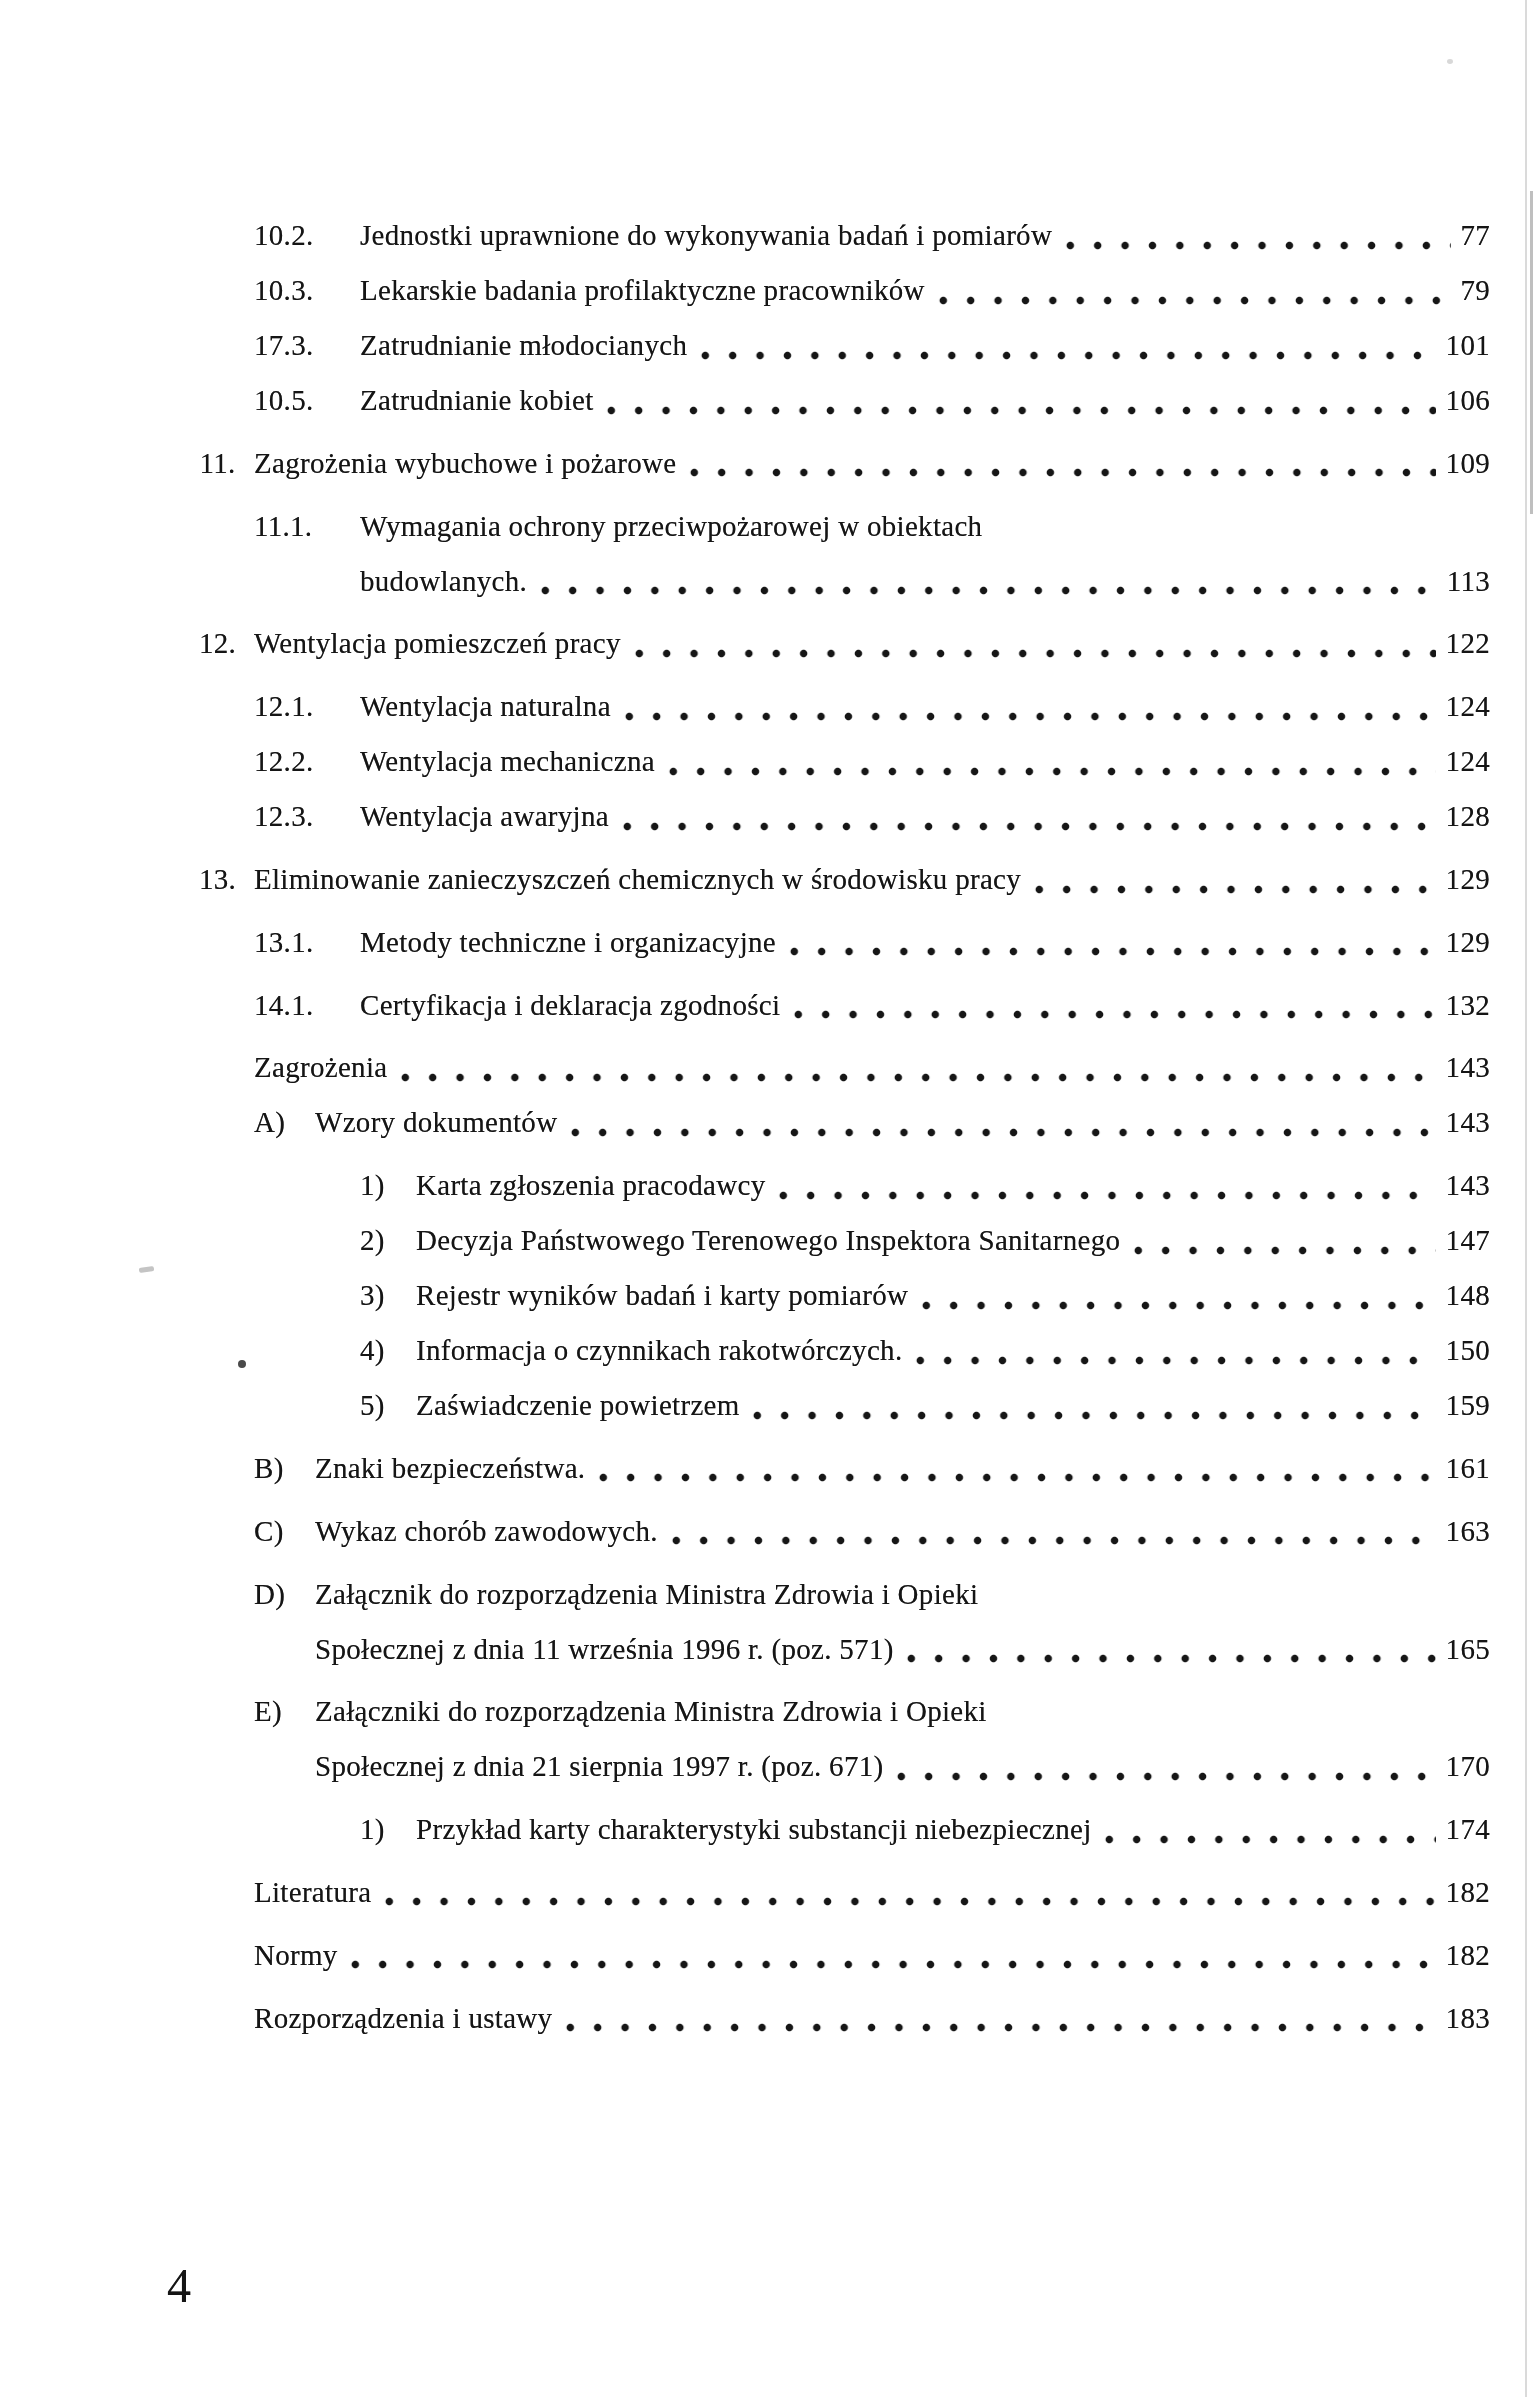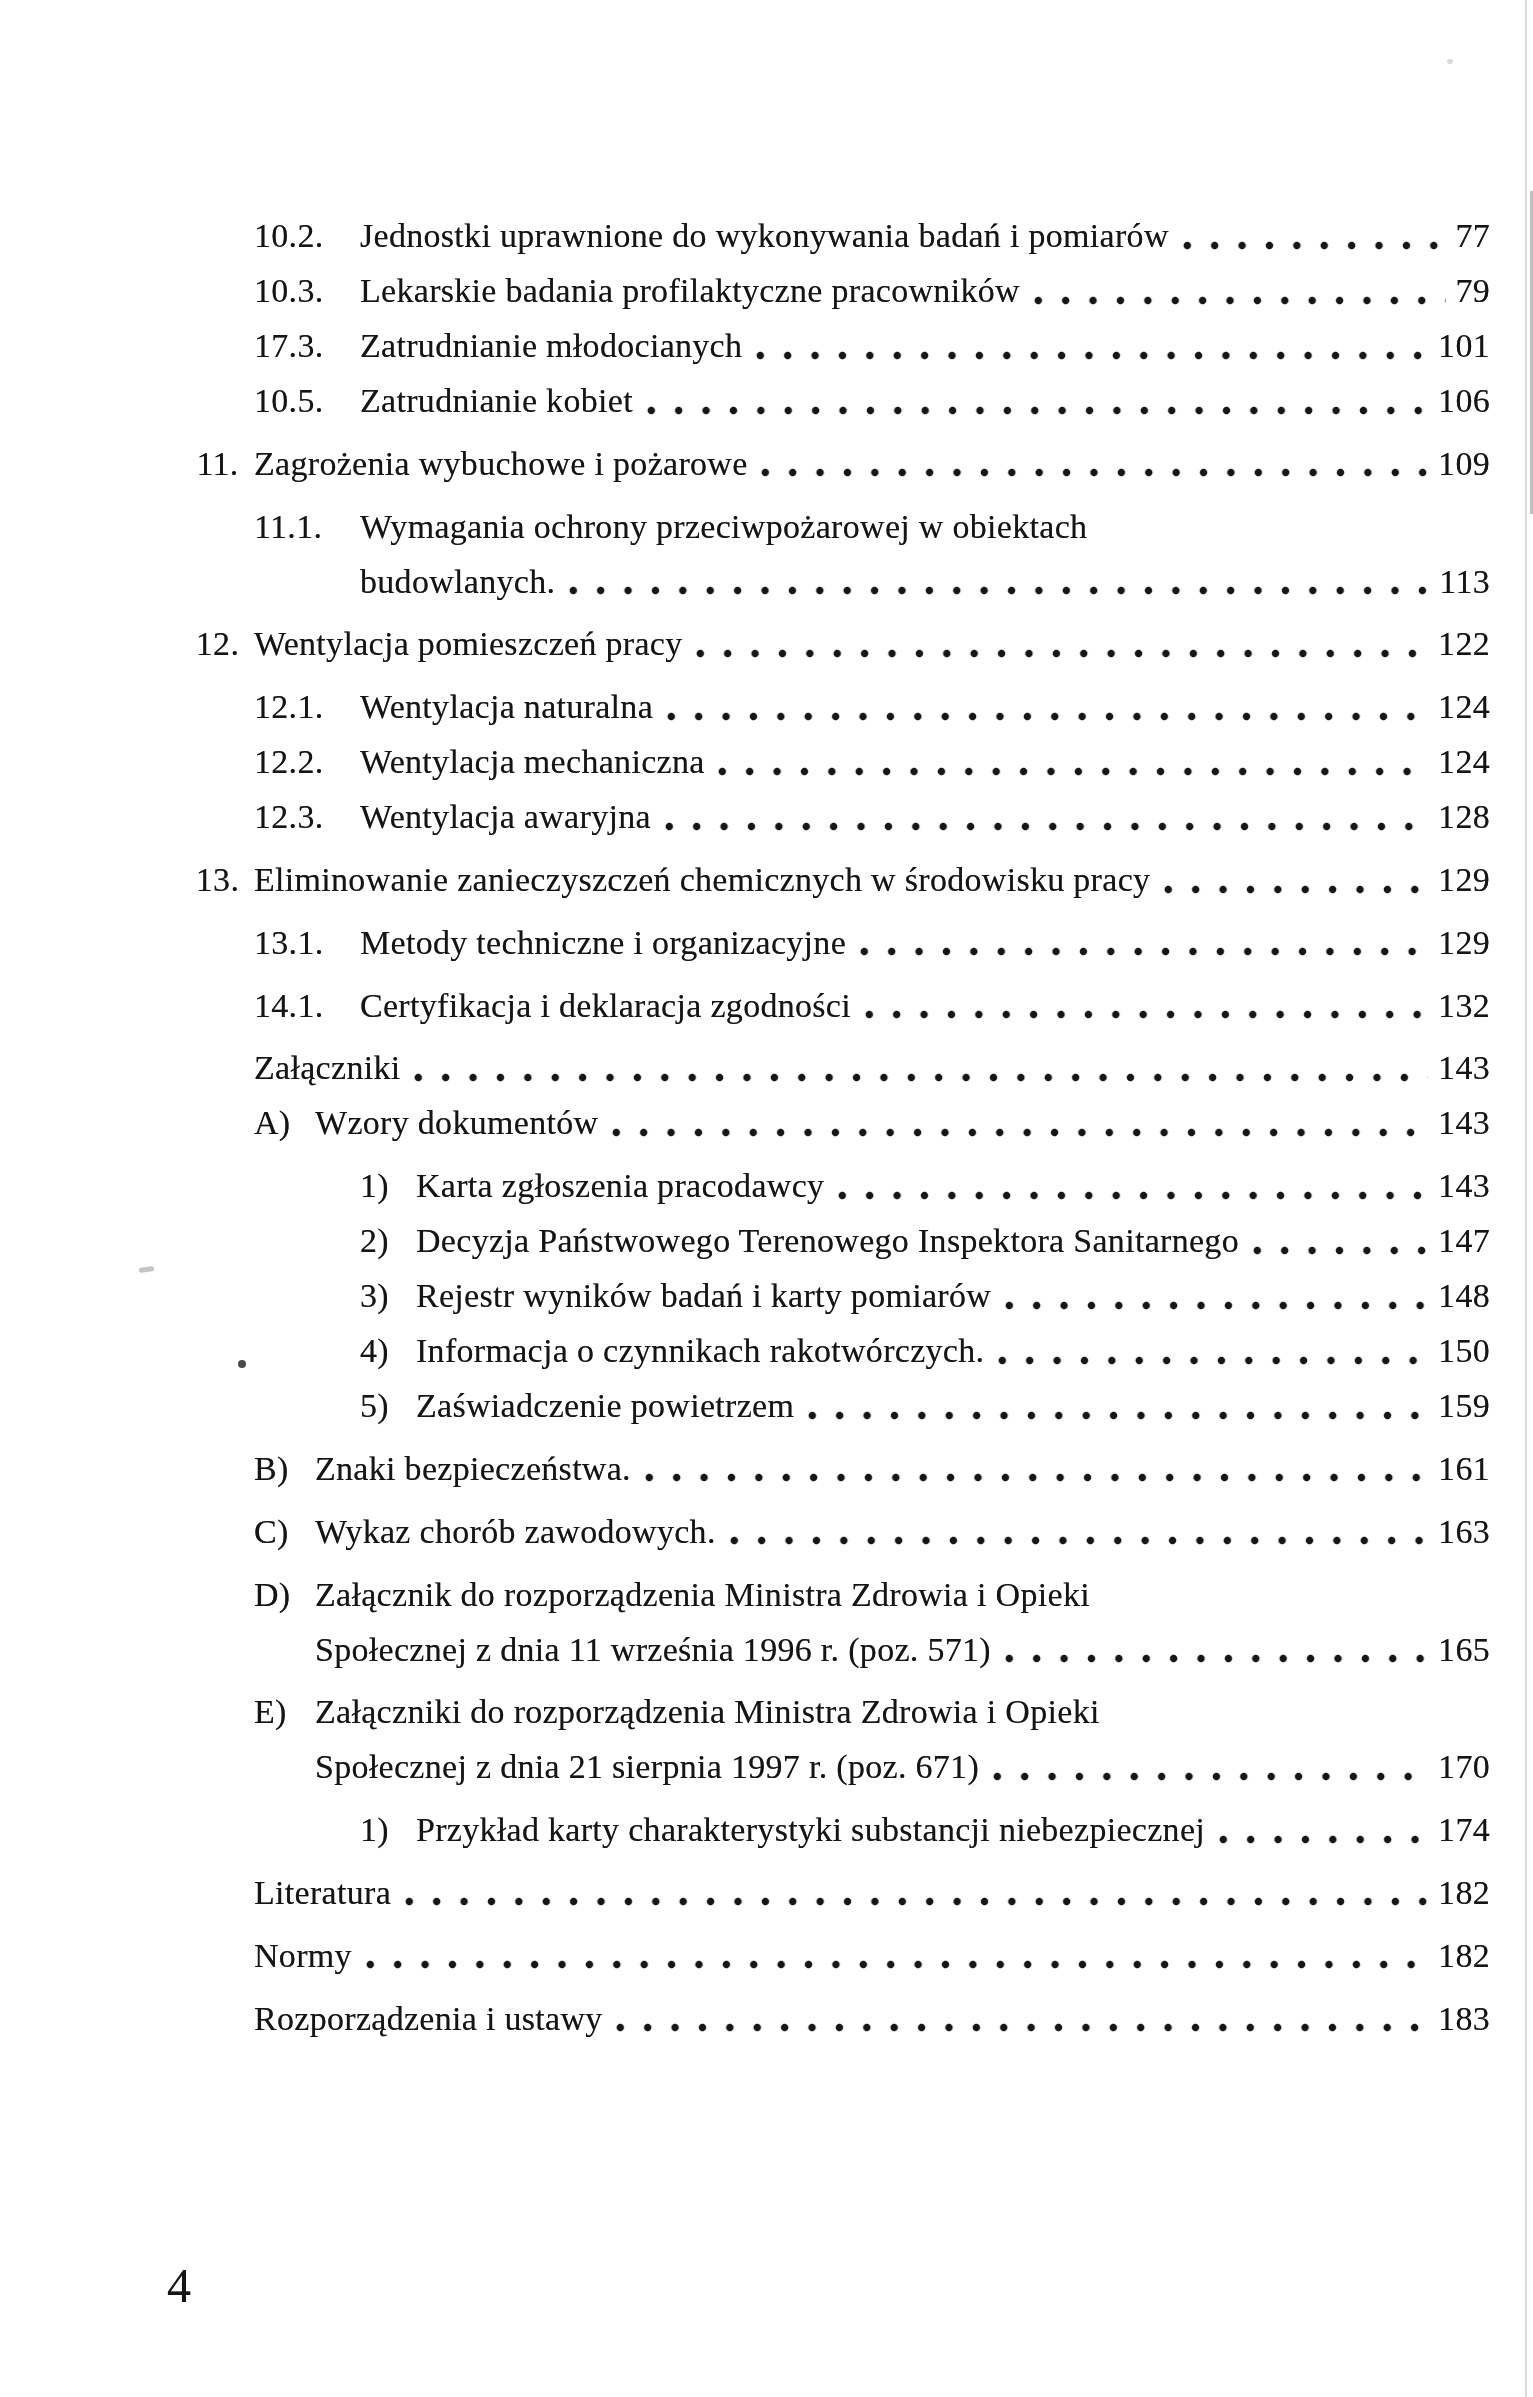--- a/index.html
+++ b/index.html
@@ -11,21 +11,21 @@
     position:relative;
     -webkit-font-smoothing:antialiased;
   }
   .page{
     position:absolute;inset:0;background:#fff;overflow:hidden;
   }
   
   .toc{
     position:absolute;
     top:208px;left:0;right:44px;
-    font-size:34px;
+    font-size:29px;
     line-height:55px;
     letter-spacing:0.3px;
     text-shadow:0 0 0.5px rgba(0,0,0,0.55);
   }
   .row{display:flex;align-items:flex-start;}
   .row.gap{margin-top:7.8px;}
   .num{flex:0 0 auto;white-space:pre;}
   .body{flex:1 1 auto;display:block;min-width:0;}
   .line{display:flex;width:100%;}
   .t{white-space:pre;flex:0 1 auto;}
@@ -215,21 +215,21 @@
         <span class="t">Certyfikacja i deklaracja zgodności</span>
         <span class="lead"></span>
         <span class="pg">132</span>
       </span>
     </span>
   </div>
       <div class="row level-plain gap">
 
     <span class="body">
       <span class="line line1">
-        <span class="t">Załączniki</span>
+        <span class="t">Zagrożenia</span>
         <span class="lead"></span>
         <span class="pg">143</span>
       </span>
     </span>
   </div>
       <div class="row level-appendix">
     <span class="num">A)</span>
     <span class="body">
       <span class="line line1">
         <span class="t">Wzory dokumentów</span>

